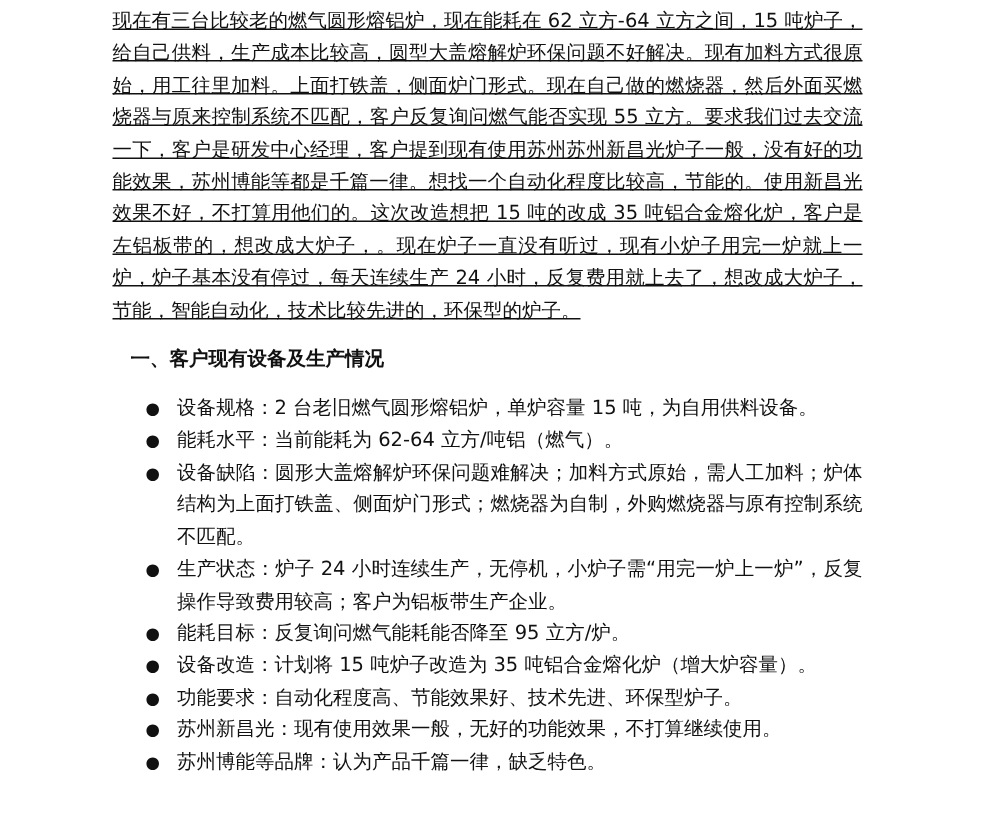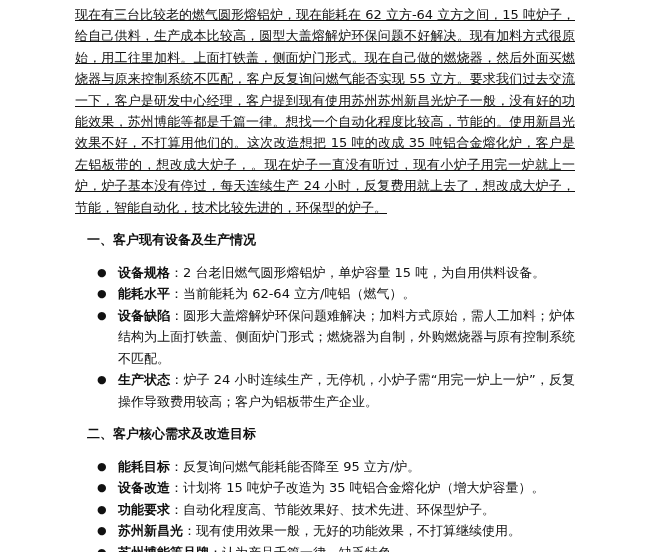--- a/index.html
+++ b/index.html
@@ -54,21 +54,21 @@
     text-justify: inter-character;
     word-break: break-all;
   }
   ul.items li .bullet {
     position: absolute;
     left: 22px;
     top: 0;
     font-size: 11px;
   }
   ul.items li .label {
-    font-weight: bold;
+    font-weight: normal;
   }
 </style>
 </head>
 <body>
 
 <div class="page">
   <p class="para">现在有三台比较老的燃气圆形熔铝炉，现在能耗在 62 立方-64 立方之间，15 吨炉子，给自己供料，生产成本比较高，圆型大盖熔解炉环保问题不好解决。现有加料方式很原始，用工往里加料。上面打铁盖，侧面炉门形式。现在自己做的燃烧器，然后外面买燃烧器与原来控制系统不匹配，客户反复询问燃气能否实现 55 立方。要求我们过去交流一下，客户是研发中心经理，客户提到现有使用苏州苏州新昌光炉子一般，没有好的功能效果，苏州博能等都是千篇一律。想找一个自动化程度比较高，节能的。使用新昌光效果不好，不打算用他们的。这次改造想把 15 吨的改成 35 吨铝合金熔化炉，客户是左铝板带的，想改成大炉子，。现在炉子一直没有听过，现有小炉子用完一炉就上一炉，炉子基本没有停过，每天连续生产 24 小时，反复费用就上去了，想改成大炉子，节能，智能自动化，技术比较先进的，环保型的炉子。</p>
 
   <div>
     <p class="section-heading">一、客户现有设备及生产情况</p>
@@ -86,21 +86,20 @@
         <span class="label">设备缺陷</span><span>：圆形大盖熔解炉环保问题难解决；加料方式原始，需人工加料；炉体结构为上面打铁盖、侧面炉门形式；燃烧器为自制，外购燃烧器与原有控制系统不匹配。</span>
       </li>
       <li>
         <span class="bullet">●</span>
         <span class="label">生产状态</span><span>：炉子 24 小时连续生产，无停机，小炉子需“用完一炉上一炉”，反复操作导致费用较高；客户为铝板带生产企业。</span>
       </li>
     </ul>
   </div>
 
   <div>
-    <p class="section-heading">二、客户核心需求及改造目标</p>
     <ul class="items">
       <li>
         <span class="bullet">●</span>
         <span class="label">能耗目标</span><span>：反复询问燃气能耗能否降至 95 立方/炉。</span>
       </li>
       <li>
         <span class="bullet">●</span>
         <span class="label">设备改造</span><span>：计划将 15 吨炉子改造为 35 吨铝合金熔化炉（增大炉容量）。</span>
       </li>
       <li>

